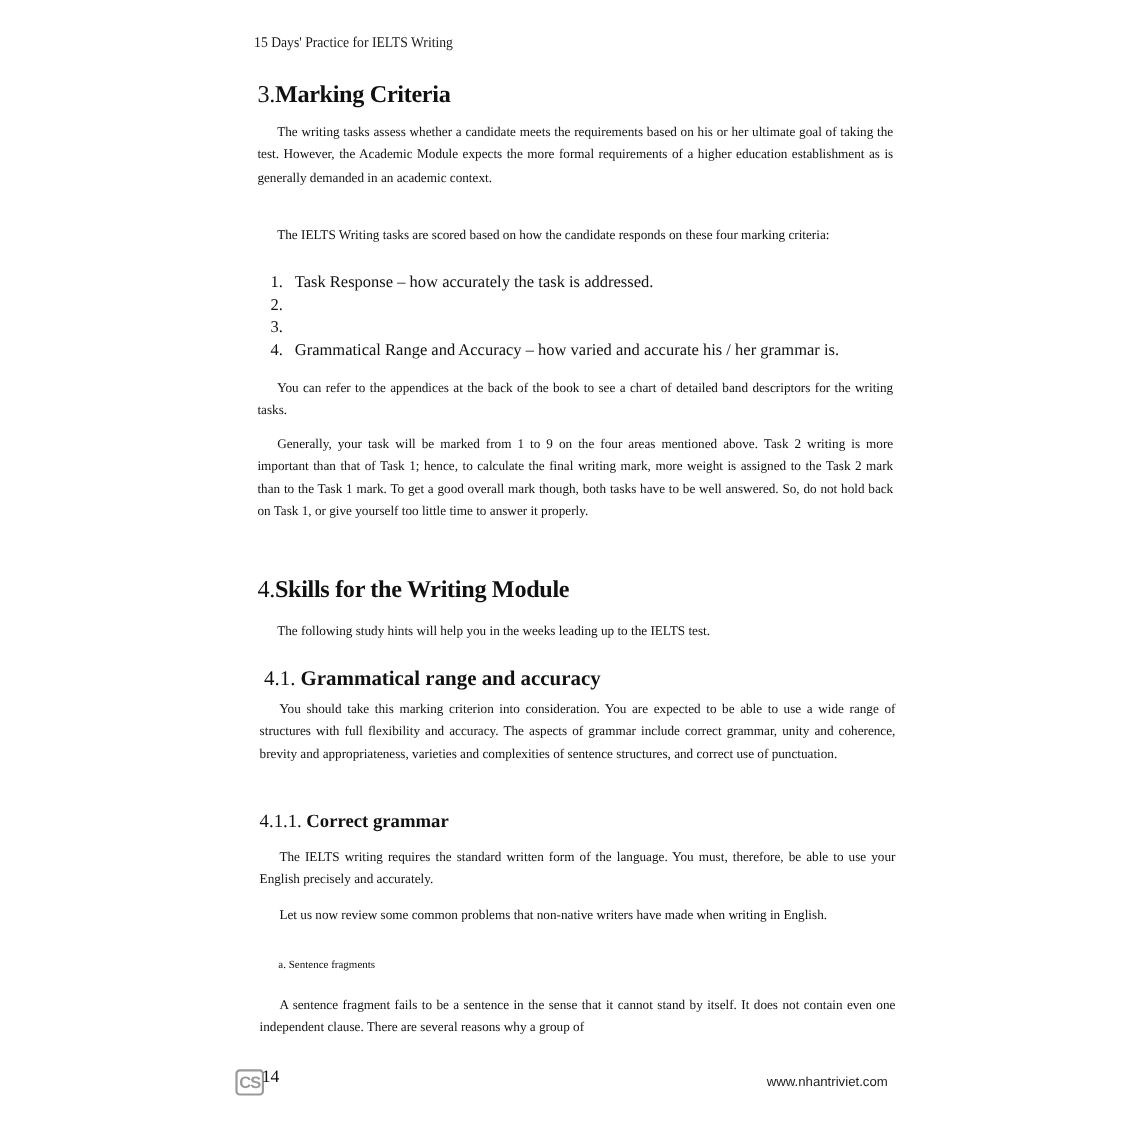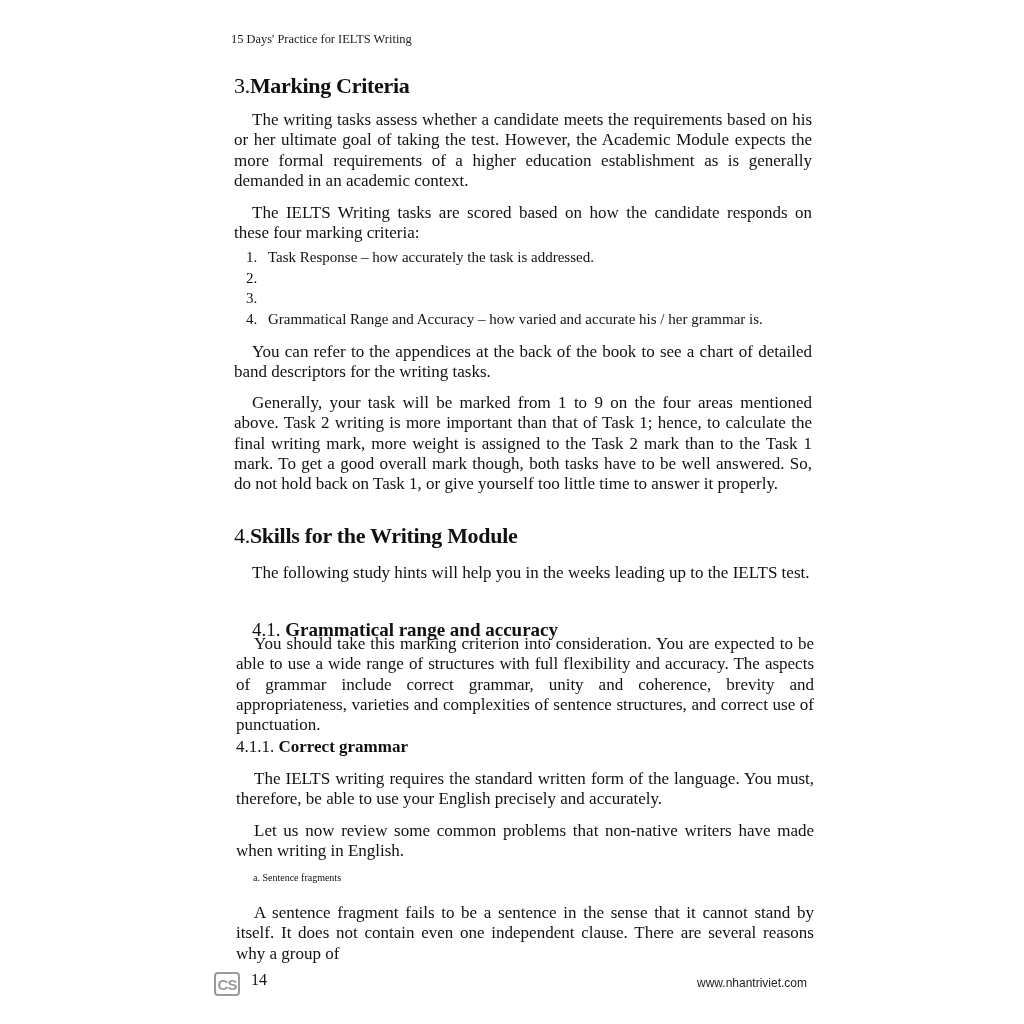--- a/index.html
+++ b/index.html
@@ -10,38 +10,38 @@
     .running-header {
       position: absolute; left: 231px; top: 31px; font-size: 13.5px; color: #1a1a1a;
       transform: scaleX(0.92); transform-origin: left;
     }
     h2.sec {
       position: absolute; left: 234px; font-size: 22px; font-weight: normal; margin: 0;
       letter-spacing: -0.3px;
     }
     h2.sec b { font-weight: bold; }
     h3.sub {
-      position: absolute; left: 236px; font-size: 19px; margin: 16px; font-weight: normal;
+      position: absolute; left: 236px; font-size: 19px; margin: 4px; font-weight: normal;
     }
     h3.sub b { font-weight: bold; }
     h4.subsub { position: absolute; left: 236px; font-size: 17px; margin: 0; font-weight: normal; }
     h4.subsub b { font-weight: bold; }
     h5.item { position: absolute; left: 253px; font-size: 10px; margin: 0; font-weight: normal; }
     p.para {
-      position: absolute; left: 234px; width: 578px; margin: 0; font-size: 17px; line-height: 20.3px;
+      position: absolute; left: 234px; width: 578px; margin: 0; font-size: 12px; line-height: 20.3px;
       text-align: justify; text-indent: 18px;
     }
     ol.criteria {
       position: absolute; left: 246px; top: 247px; margin: 0; padding: 0; list-style: none;
       font-size: 15px; line-height: 20.5px;
     }
     ol.criteria li { display: flex; }
     ol.criteria .num { width: 22px; }
     .footer-cs {
-      position: absolute; left: 214px; top: 972px; display: flex; align-items: center; gap: 17px;
+      position: absolute; left: 214px; top: 972px; display: flex; align-items: center; gap: 4px;
     }
     .cs-logo {
       width: 26px; height: 24px; border: 2px solid #9a9a9a; border-radius: 4px; box-sizing: border-box;
       font-family: "Liberation Sans", sans-serif; font-size: 15px; font-weight: bold; color: #9a9a9a;
       display: flex; align-items: center; justify-content: center; line-height: 1; letter-spacing: -1px;
     }
     .page-num { font-size: 16px; color: #111; font-family: "Liberation Serif", serif; margin-left: -6px; margin-top: -8px; }
     .cs-text { font-family: "Liberation Sans", sans-serif; font-size: 23px; color: #a8a8a8; font-weight: normal; }
     .site { position: absolute; left: 697px; top: 976px; font-family: "Liberation Sans", sans-serif; font-size: 12px; color: #222; }
   </style>

